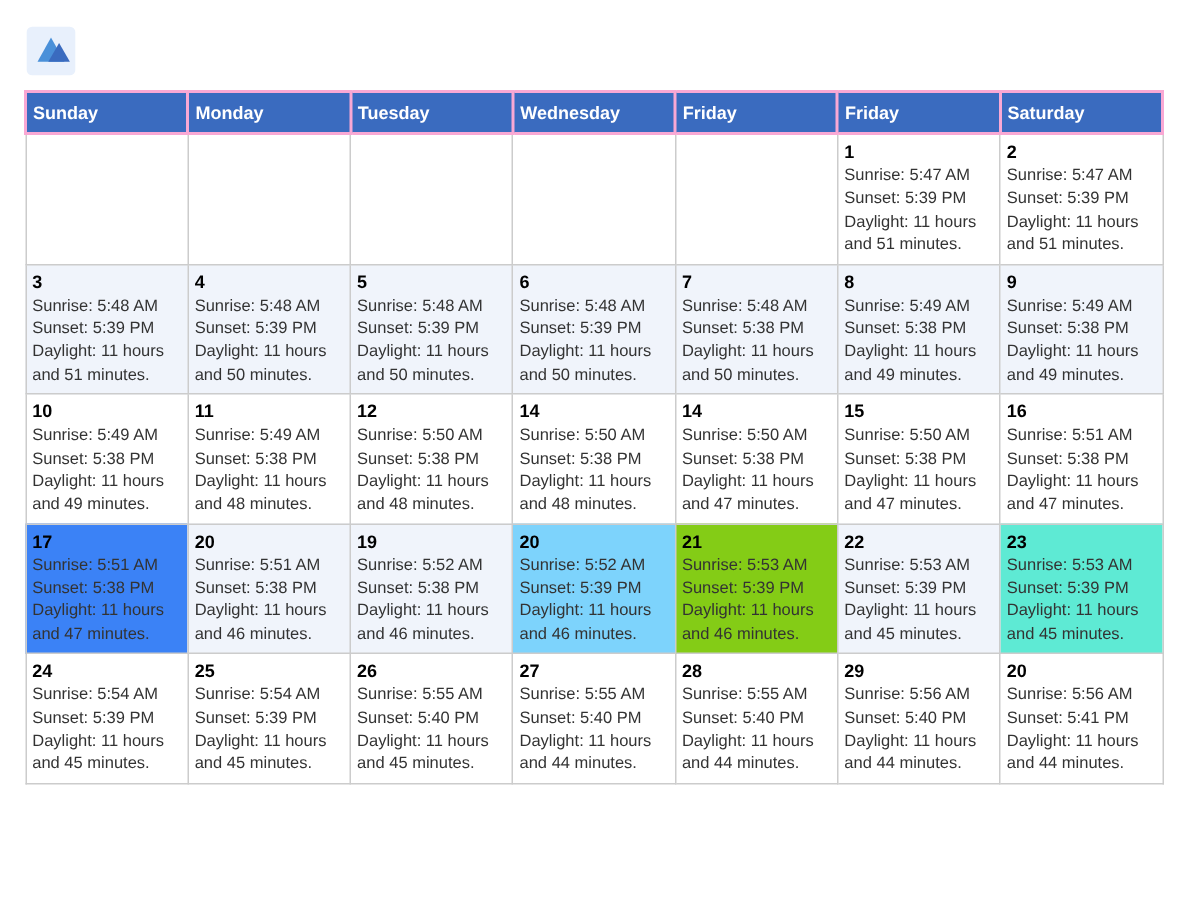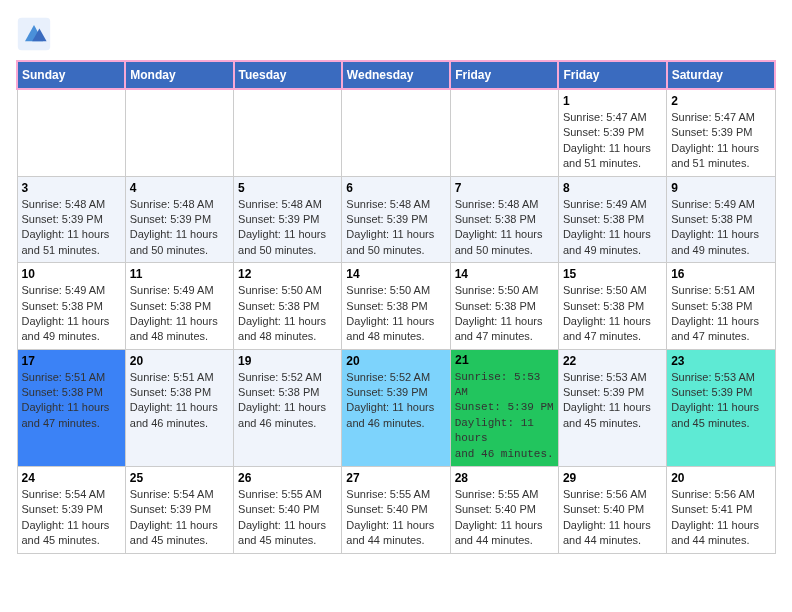--- a/index.html
+++ b/index.html
@@ -259,21 +259,21 @@
 Daylight: 11 hours
 and 46 minutes.</div>
         </td>
         <td style="background: #7dd3fc;">
           <div class="day-number">20</div>
           <div class="day-info" style="white-space: pre-line;">Sunrise: 5:52 AM
 Sunset: 5:39 PM
 Daylight: 11 hours
 and 46 minutes.</div>
         </td>
-        <td style="background: #22c55e; font-family: Liberation Mono, monospace;">
+        <td style="background: #84cc16;">
           <div class="day-number">21</div>
           <div class="day-info" style="white-space: pre-line;">Sunrise: 5:53 AM
 Sunset: 5:39 PM
 Daylight: 11 hours
 and 46 minutes.</div>
         </td>
         <td style="background: rgb(240, 244, 251);">
           <div class="day-number">22</div>
           <div class="day-info" style="white-space: pre-line;">Sunrise: 5:53 AM
 Sunset: 5:39 PM

